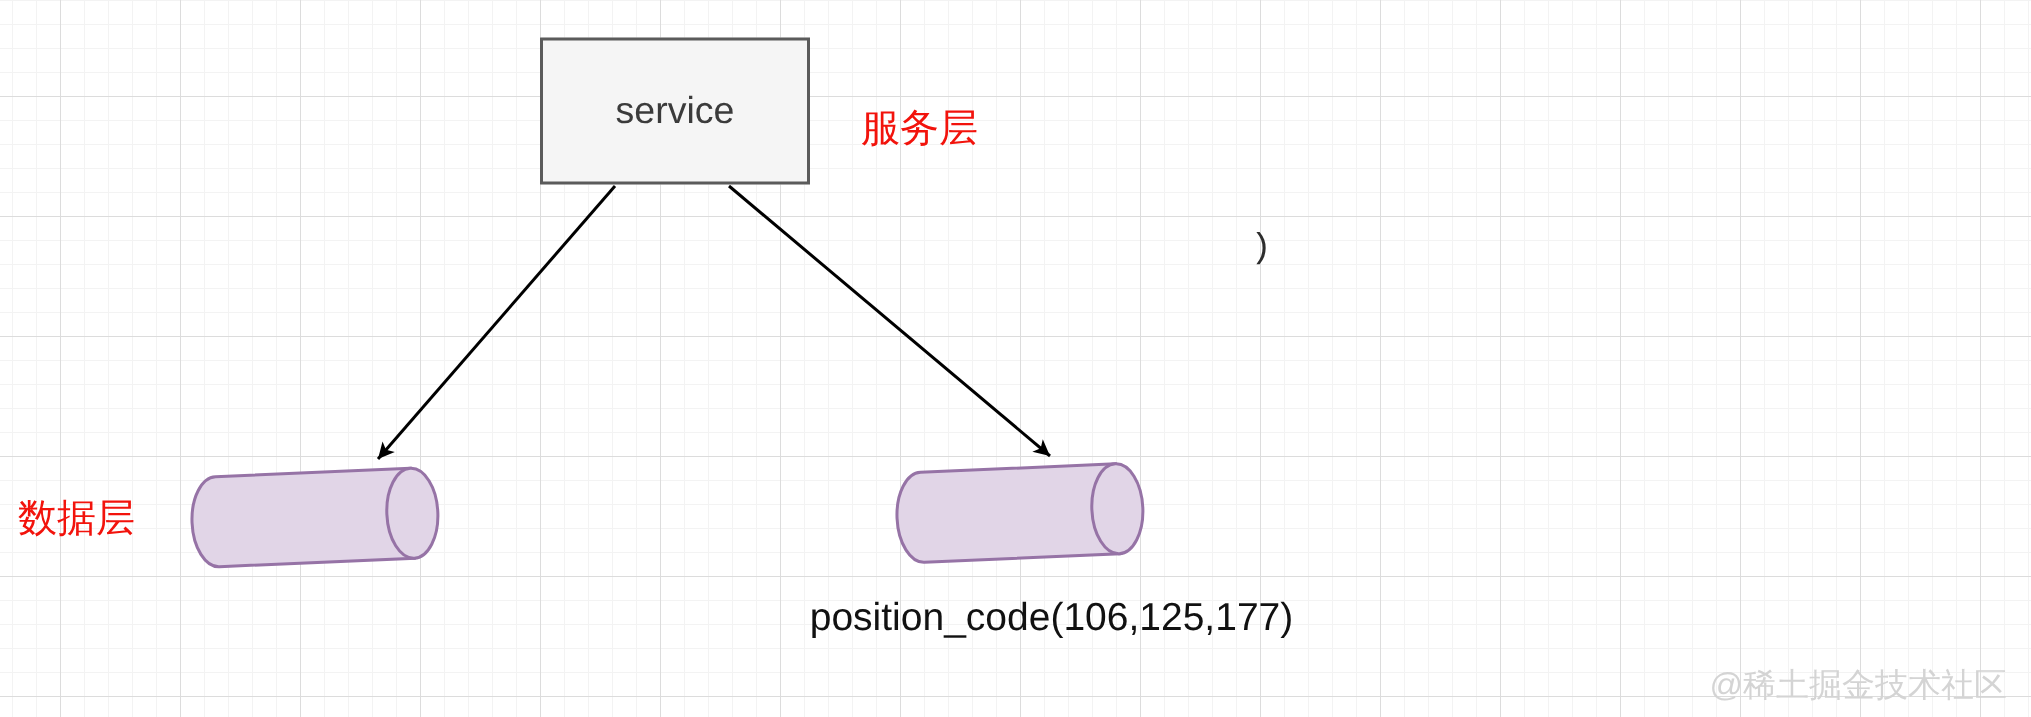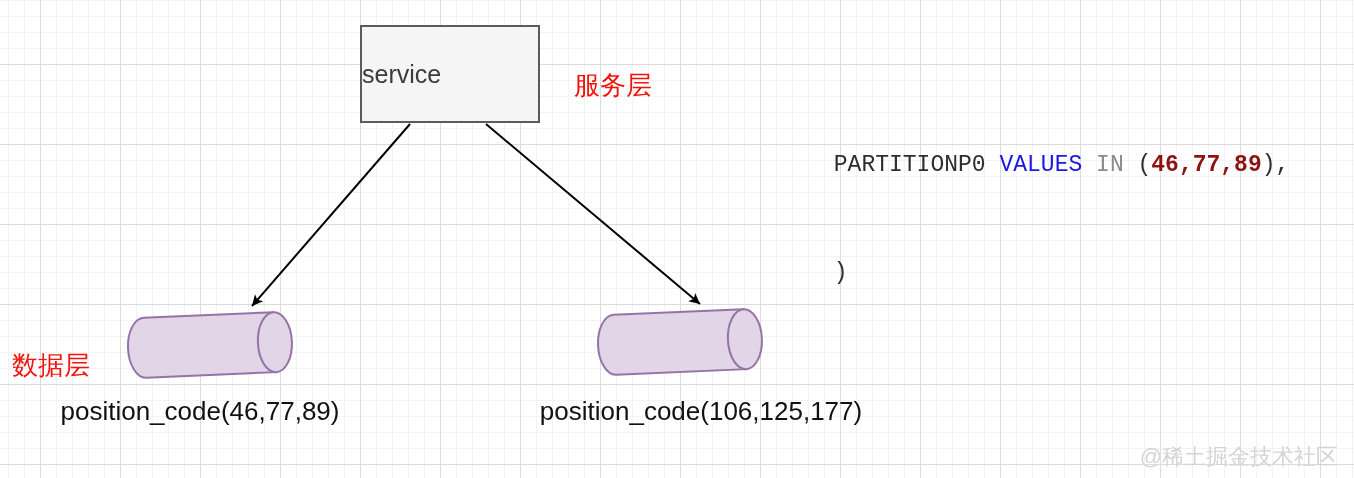--- a/index.html
+++ b/index.html
@@ -29,31 +29,32 @@
   }
   .service-box {
     position: absolute;
     left: 360px; top: 25px;
     width: 180px; height: 98px;
     box-sizing: border-box;
     background: #f5f5f5;
     border: 2px solid #5b5b5b;
     display: flex;
     align-items: center;
+    justify-content: center;
     font-size: 25px;
     color: #3b3b3b;
   }
   .layer-label {
     position: absolute;
     color: #f2130c;
     font-size: 26px;
     white-space: nowrap;
   }
   .service-layer-label { left: 574px; top: 68px; }
-  .data-layer-label   { left: 12px;  top: 348px; }
+  .data-layer-label   { left: 12px;  top: 328px; }
   .cyl {
     position: absolute;
     overflow: visible;
   }
   .cyl-1 { left: 124px; top: 312px; transform: rotate(-2.5deg); }
   .cyl-2 { left: 594px; top: 309px; transform: rotate(-2.5deg); }
   .cyl-label {
     position: absolute;
     color: #111111;
     font-size: 26px;
@@ -108,24 +109,22 @@
   <svg class="cyl cyl-1" width="172" height="68" viewBox="0 0 172 68">
     <path d="M 151,3 L 21,3 A 17,30 0 0 0 21,63 L 151,63 Z" fill="#e1d5e7" stroke="#9673a6" stroke-width="2"></path>
     <ellipse cx="151" cy="33" rx="17" ry="30" fill="#e1d5e7" stroke="#9673a6" stroke-width="2"></ellipse>
   </svg>
 
   <svg class="cyl cyl-2" width="172" height="68" viewBox="0 0 172 68">
     <path d="M 151,3 L 21,3 A 17,30 0 0 0 21,63 L 151,63 Z" fill="#e1d5e7" stroke="#9673a6" stroke-width="2"></path>
     <ellipse cx="151" cy="33" rx="17" ry="30" fill="#e1d5e7" stroke="#9673a6" stroke-width="2"></ellipse>
   </svg>
 
-  <div class="cyl-label cyl-label-1">position_code(46,77,89)</div>
 
   <div class="cyl-label cyl-label-2">position_code(106,125,177)</div>
 
   <div class="code-block">
-    <div><span> PARTITIONP0 </span><span class="c-kw">VALUES</span><span> </span><span class="c-gray">IN</span><span> (</span><span class="c-num">46,77,89</span><span>),</span></div>
     <div><span> )</span></div>
   </div>
 
   <div class="watermark">@稀土掘金技术社区</div>
 
 </div>
 
 </body></html>

